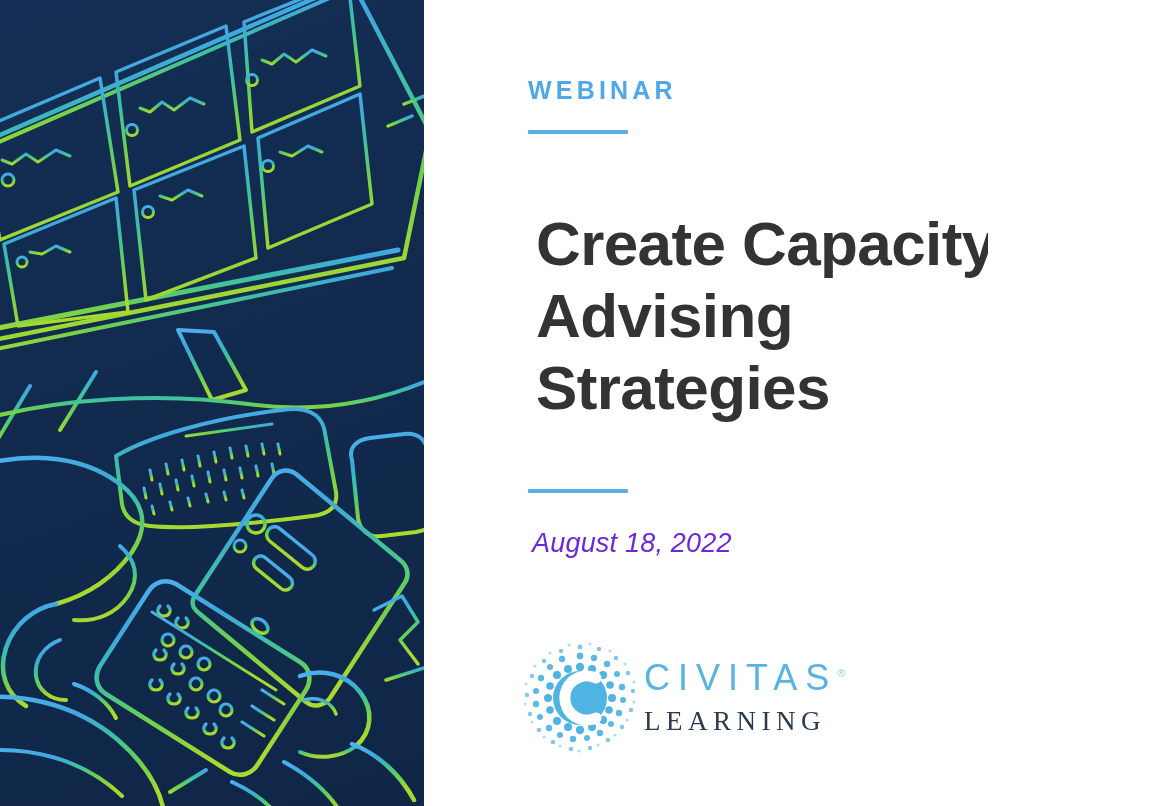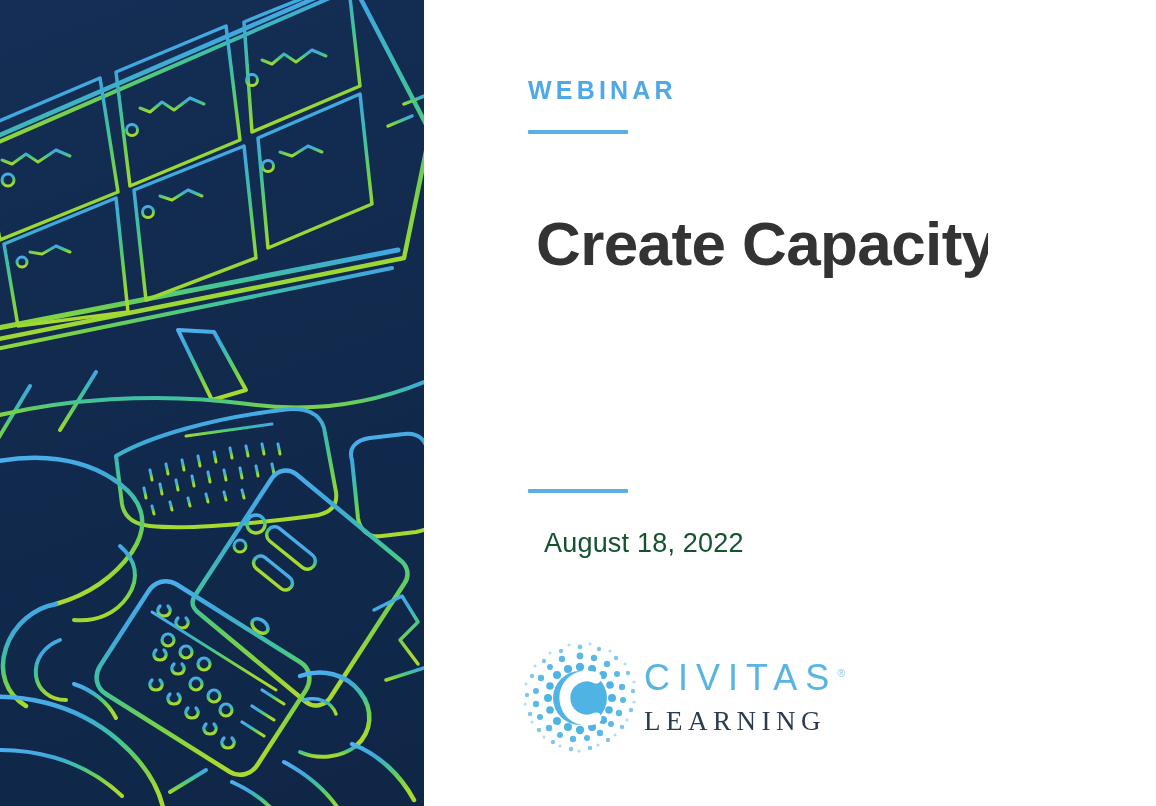--- a/index.html
+++ b/index.html
@@ -84,24 +84,25 @@
     font-size: 62px;
     font-weight: bold;
     line-height: 72px;
     letter-spacing: -0.6px;
     color: #333333;
   }
   .slide-title .tline { display: block; white-space: nowrap; }
 
   .slide-date {
     position: absolute;
-    left: 120px;
+    left: 108px;
     top: 530px;
     font-size: 27px;
-    color: #14532d;
+    font-style: italic;
+    color: #6d28d9;
     letter-spacing: 0.2px;
     line-height: 1;
     white-space: nowrap;
   }
 
   
   .logo-lockup {
     position: absolute;
     left: 100px;
     top: 638px;
@@ -314,20 +315,22 @@
   </div>
 
   <div class="content-panel">
 
     <div class="eyebrow">WEBINAR</div>
 
     <div class="rule rule-top"></div>
 
     <h1 class="slide-title">
       <span class="tline">Create Capacity</span>
+      <span class="tline">Advising</span>
+      <span class="tline">Strategies</span>
     </h1>
 
     <div class="rule rule-bottom"></div>
 
     <div class="slide-date">August 18, 2022</div>
 
     <div class="logo-lockup">
 
       <svg class="logo-mark" viewBox="0 0 112 112" aria-hidden="true">
         <defs>

